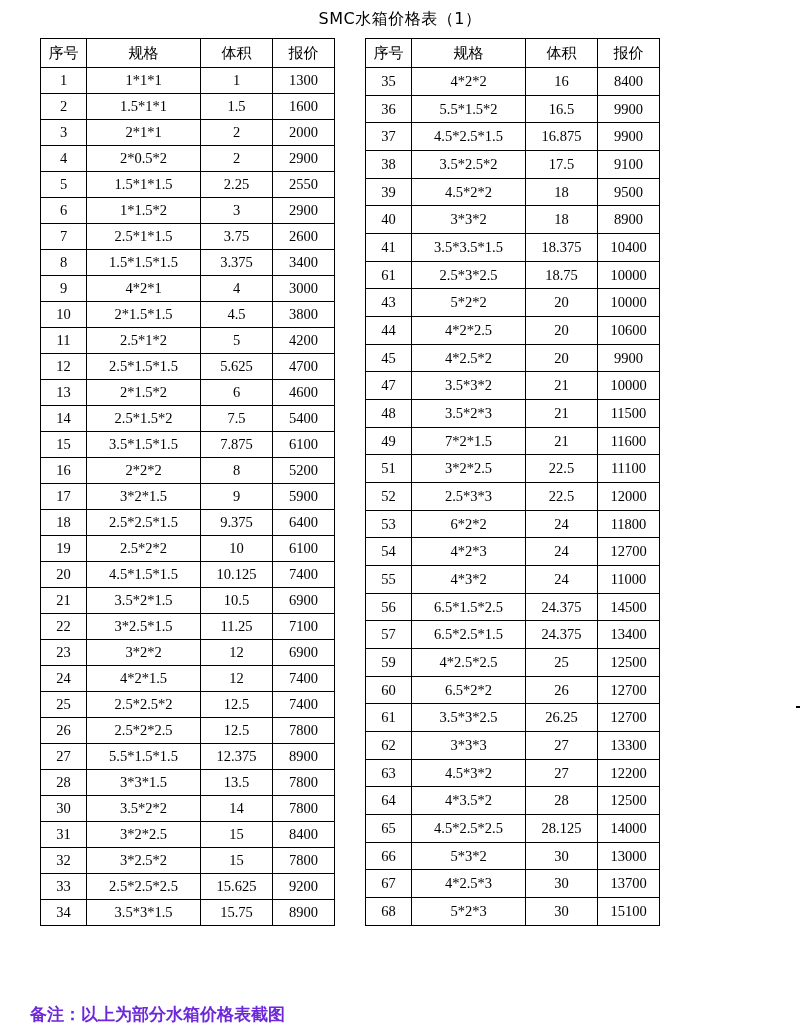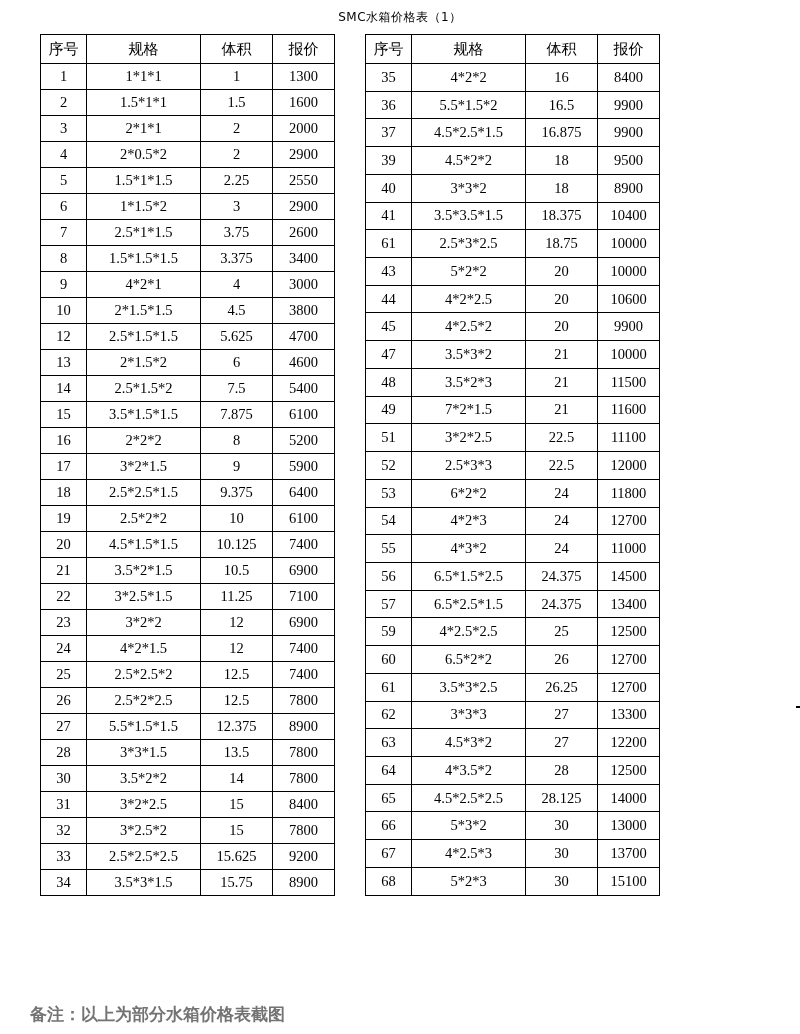--- a/index.html
+++ b/index.html
@@ -10,21 +10,21 @@
     width: 800px;
     height: 1034px;
     background: #ffffff;
     font-family: "Liberation Serif", "DejaVu Serif", serif;
     color: #000000;
     position: relative;
     overflow: hidden;
   }
   .page-title {
     text-align: center;
-    font-size: 12px;
+    font-size: 16px;
     font-family: "DejaVu Sans", "Liberation Sans", sans-serif;
     padding-top: 9px;
     padding-bottom: 8px;
     letter-spacing: 0.5px;
   }
   .tables-wrap {
     display: flex;
     justify-content: space-between;
     padding: 0 40px;
     box-sizing: border-box;
@@ -52,21 +52,21 @@
   }
   .col-idx  { width: 46px; }
   .col-spec { width: 114px; }
   .col-vol  { width: 72px; }
   .col-price{ width: 62px; }
 
   .note {
     position: absolute;
     left: 30px;
     bottom: 8px;
-    color: #737373;
+    color: #6d28d9;
     font-size: 17px;
     font-weight: bold;
     font-family: "DejaVu Sans", "Liberation Sans", sans-serif;
   }
   .edge-mark {
     position: absolute;
     right: 0;
     top: 706px;
     width: 4px;
     height: 2px;
@@ -149,20 +149,26 @@
           <td>4</td>
           <td>3000</td>
         </tr>
         <tr>
           <td>10</td>
           <td>2*1.5*1.5</td>
           <td>4.5</td>
           <td>3800</td>
         </tr>
         <tr>
+          <td>11</td>
+          <td>2.5*1*2</td>
+          <td>5</td>
+          <td>4200</td>
+        </tr>
+        <tr>
           <td>12</td>
           <td>2.5*1.5*1.5</td>
           <td>5.625</td>
           <td>4700</td>
         </tr>
         <tr>
           <td>13</td>
           <td>2*1.5*2</td>
           <td>6</td>
           <td>4600</td>
@@ -318,20 +324,26 @@
           <td>16.5</td>
           <td>9900</td>
         </tr>
         <tr>
           <td>37</td>
           <td>4.5*2.5*1.5</td>
           <td>16.875</td>
           <td>9900</td>
         </tr>
         <tr>
+          <td>38</td>
+          <td>3.5*2.5*2</td>
+          <td>17.5</td>
+          <td>9100</td>
+        </tr>
+        <tr>
           <td>39</td>
           <td>4.5*2*2</td>
           <td>18</td>
           <td>9500</td>
         </tr>
         <tr>
           <td>40</td>
           <td>3*3*2</td>
           <td>18</td>
           <td>8900</td>

